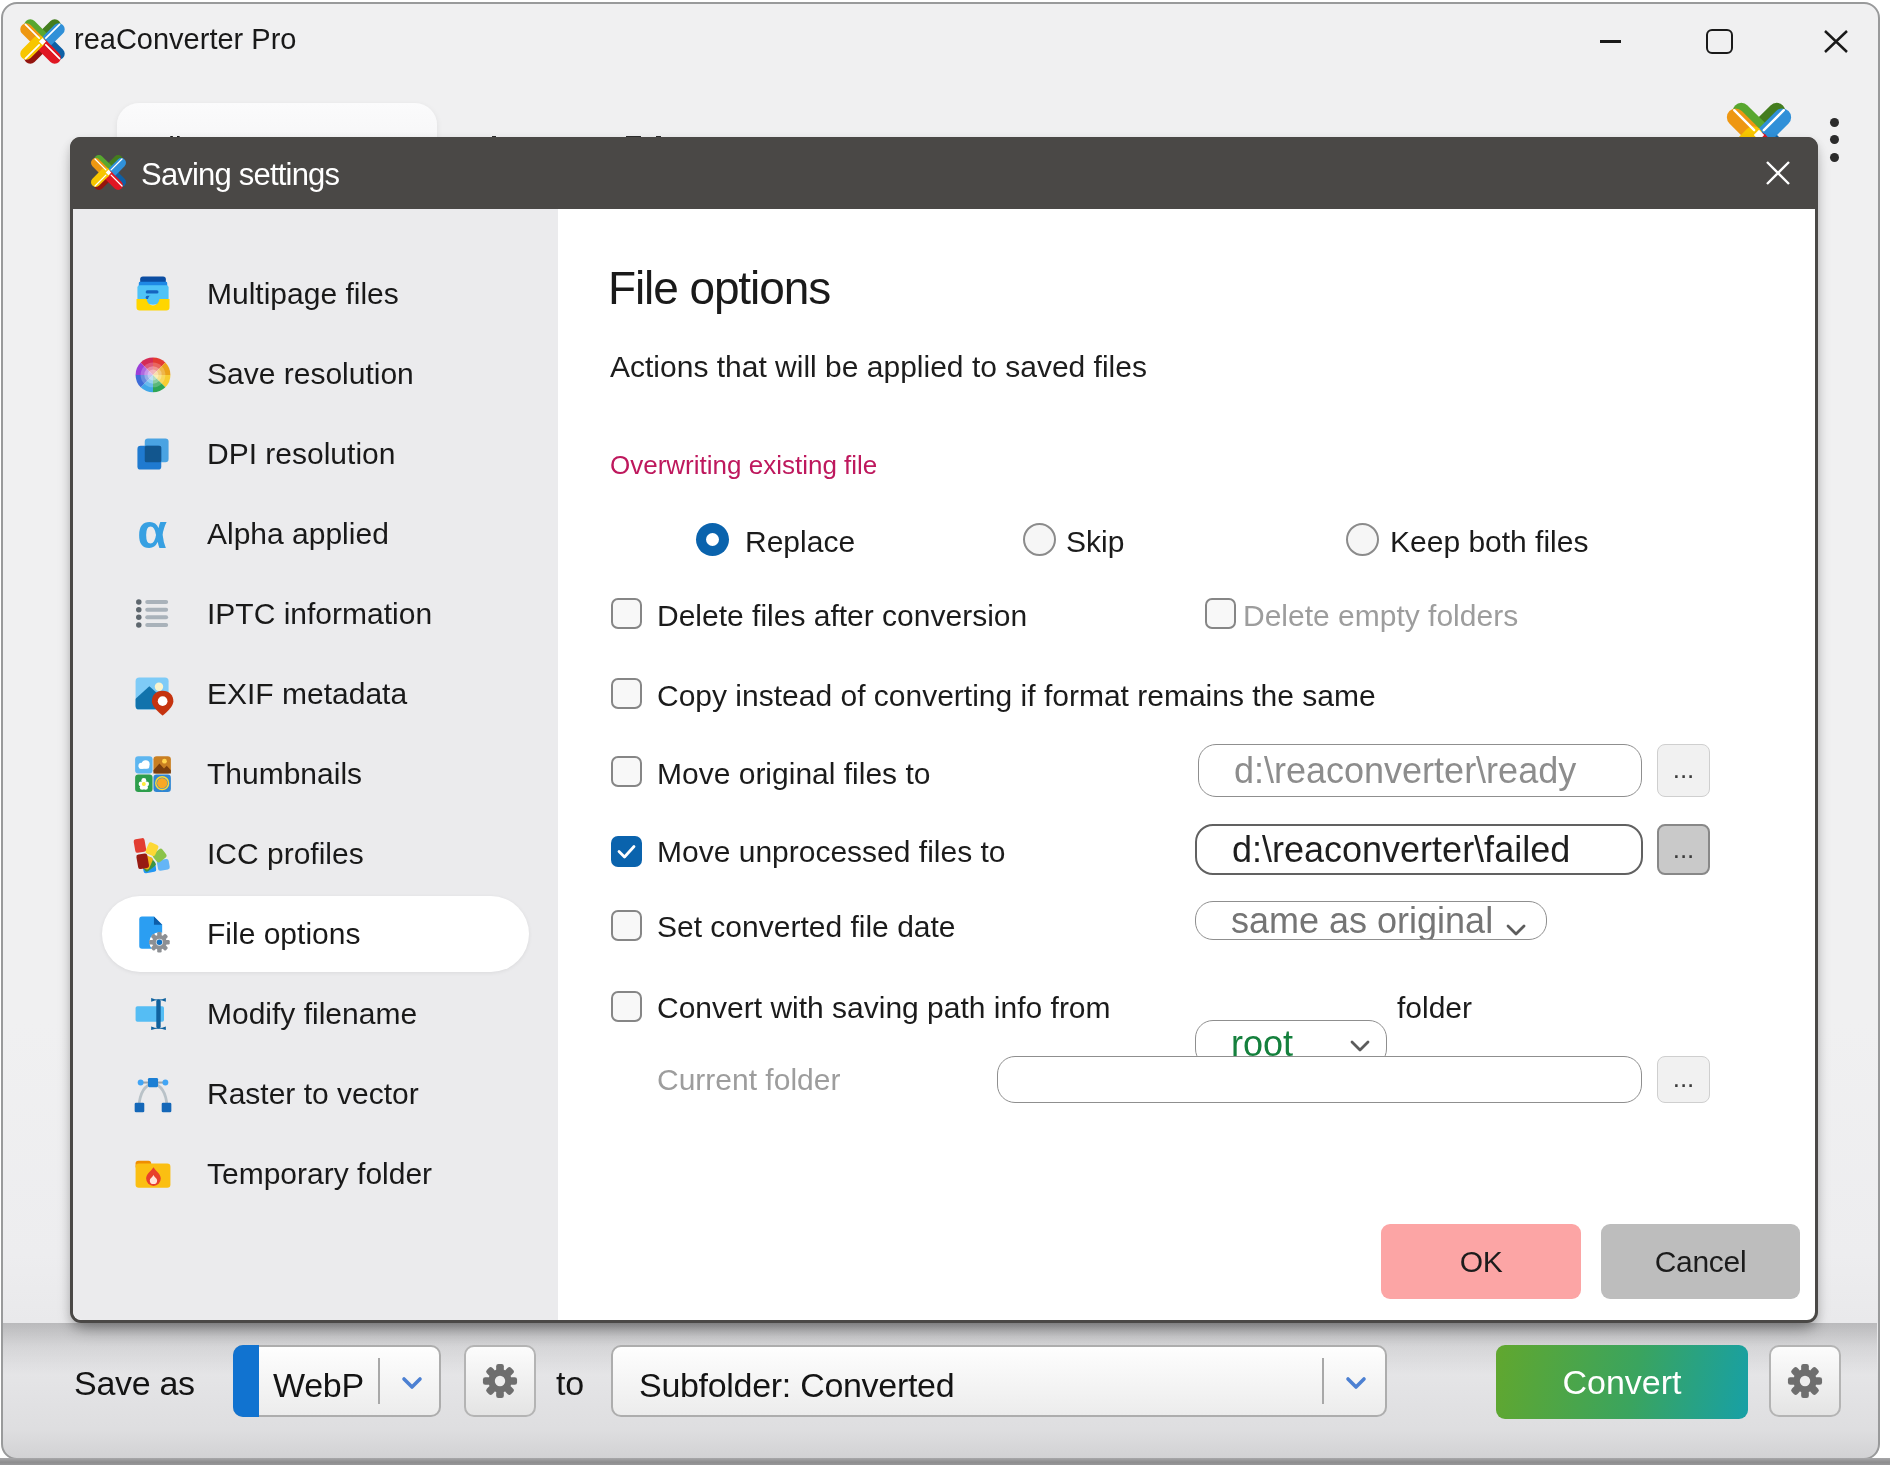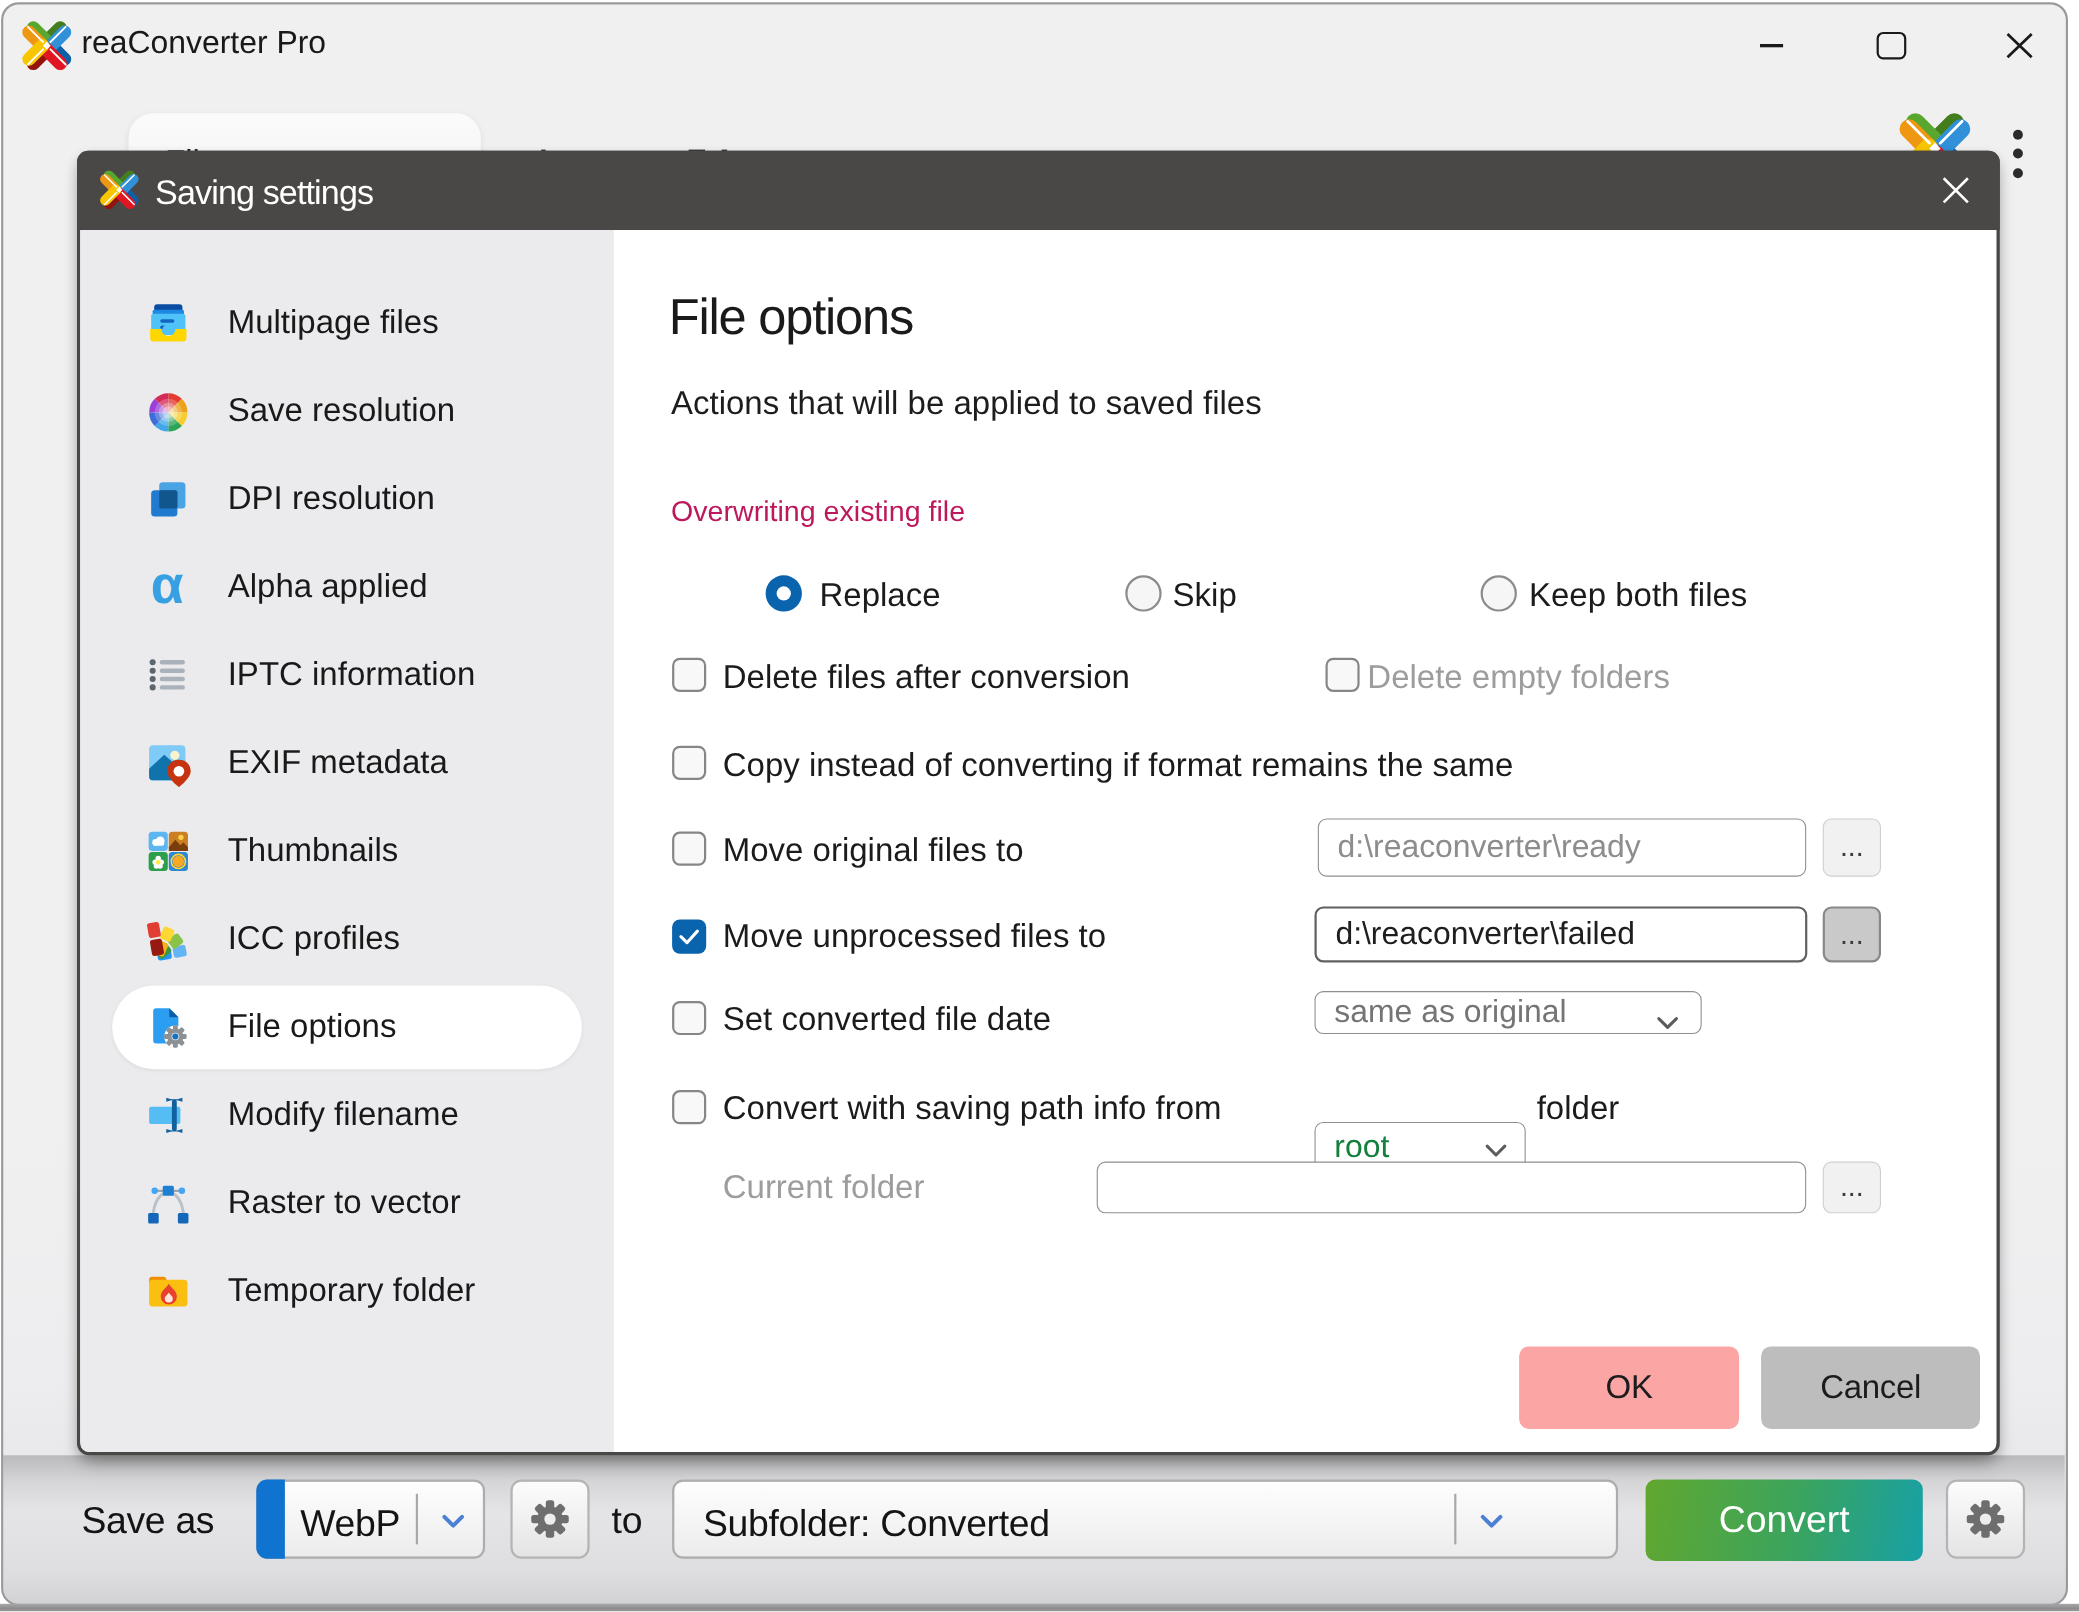--- a/index.html
+++ b/index.html
@@ -29,21 +29,21 @@
 .sub{position:absolute;left:537px;top:210px;font-size:30px;color:#1d1d1d;letter-spacing:0}
 .grp{position:absolute;left:537px;top:310px;font-size:26px;color:#be185d;letter-spacing:0}
 .radio{position:absolute;width:33px;height:33px;border-radius:50%;box-sizing:border-box}
 .radio.off{border:2px solid #8b8b8b;background:#f6f6f6}
 .radio.on{background:#0a63ad}
 .radio.on i{position:absolute;left:10px;top:10px;width:13px;height:13px;border-radius:50%;background:#fff}
 .rlbl{position:absolute;font-size:30px;color:#1b1b1b;letter-spacing:0;white-space:nowrap;line-height:34px}
 .cb{position:absolute;width:31px;height:31px;border:2px solid #868686;border-radius:7px;background:#f8f8f8;box-sizing:border-box}
 .cbon{position:absolute;width:31px;height:31px;border-radius:7px;background:#0a63ad;box-sizing:border-box}
 .gray{color:#9d9d9d !important}
-.inp{position:absolute;background:#fff;border:1.5px solid #8f8f8f;border-radius:8px;box-sizing:border-box;font-size:29px;color:#8d8d8d;display:flex;align-items:center;padding:0 17px;letter-spacing:0;white-space:nowrap;overflow:hidden}
+.inp{position:absolute;background:#fff;border:1.5px solid #8f8f8f;border-radius:18px;box-sizing:border-box;font-size:36px;color:#8d8d8d;display:flex;align-items:center;padding:0 35px;letter-spacing:0;white-space:nowrap;overflow:hidden}
 .dotbtn{position:absolute;width:53px;background:#f1f1f1;border:1.5px solid #cfcfcf;border-radius:8px;box-sizing:border-box;color:#3c3c3c;font-size:26px;text-align:center;line-height:30px}
 .btn{position:absolute;height:75px;border-radius:9px;font-size:30px;color:#1c1c1c;display:flex;align-items:center;justify-content:center;letter-spacing:-0.3px}
 
 .bbtxt{position:absolute;font-size:34px;color:#141414;letter-spacing:-0.3px;white-space:nowrap}
 .combo{position:absolute;top:1345px;height:72px;background:linear-gradient(180deg,#fefefe,#ececec);border:2px solid #adadad;border-radius:10px;box-sizing:border-box}
 .gearbtn{position:absolute;top:1345px;width:72px;height:72px;background:linear-gradient(180deg,#fcfcfc,#e4e4e4);border:2px solid #b4b4b4;border-radius:10px;box-sizing:border-box;display:flex;align-items:center;justify-content:center}
 .convert{position:absolute;left:1496px;top:1345px;width:252px;height:74px;border-radius:9px;background:linear-gradient(100deg,#61a72e 0%,#3aa45f 55%,#17a0a6 100%);display:flex;align-items:center;justify-content:center;color:#fff;font-size:34px;letter-spacing:0}
 </style>
 </head>
 <body>
@@ -372,21 +372,21 @@
   <svg class="ab" style="left:155px;top:17px" width="44" height="38" viewBox="0 0 44 38">
       <path d="M14 15 L22 23 L30 15" stroke="#4c80d2" stroke-width="3.6" fill="none" stroke-linecap="round" stroke-linejoin="round"></path>
     </svg>
 </div>
 <div class="gearbtn" style="left:464px">
     <svg width="46" height="46" viewBox="0 0 48 48">
       <use href="#gear"></use>
     </svg>
   </div>
 <div class="bbtxt" style="left:556px;top:1364px">to</div>
-<div class="combo" style="left:611px;width:860px">
+<div class="combo" style="left:611px;width:776px">
   <div class="bbtxt" style="left:26px;top:19px;position:absolute">Subfolder: Converted</div>
   <div class="ab" style="left:709px;top:11px;width:2px;height:46px;background:#a8a8a8"></div>
   <svg class="ab" style="left:721px;top:17px" width="44" height="38" viewBox="0 0 44 38">
       <path d="M14 15 L22 23 L30 15" stroke="#4c80d2" stroke-width="3.6" fill="none" stroke-linecap="round" stroke-linejoin="round"></path>
     </svg>
 </div>
 <div class="convert">Convert</div>
 <div class="gearbtn" style="left:1769px">
     <svg width="46" height="46" viewBox="0 0 48 48">
       <use href="#gear"></use>

